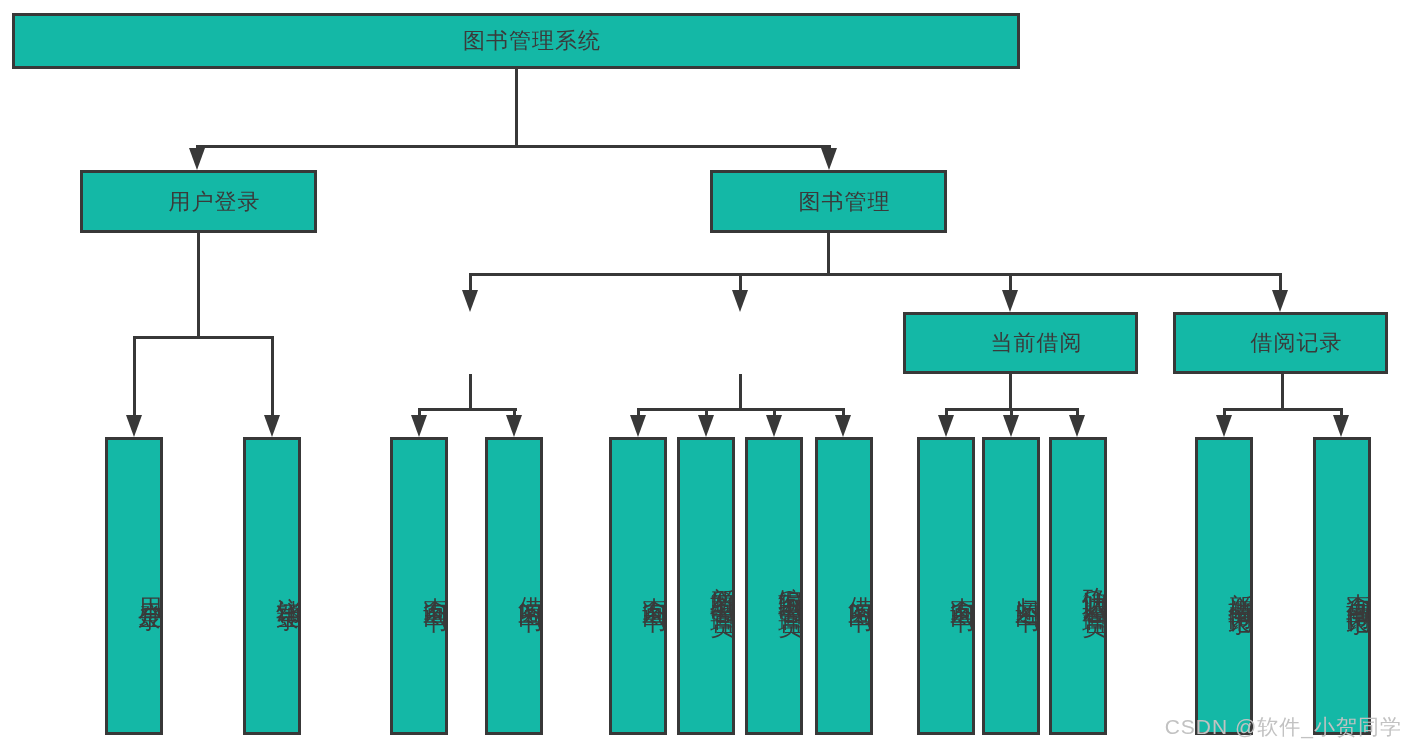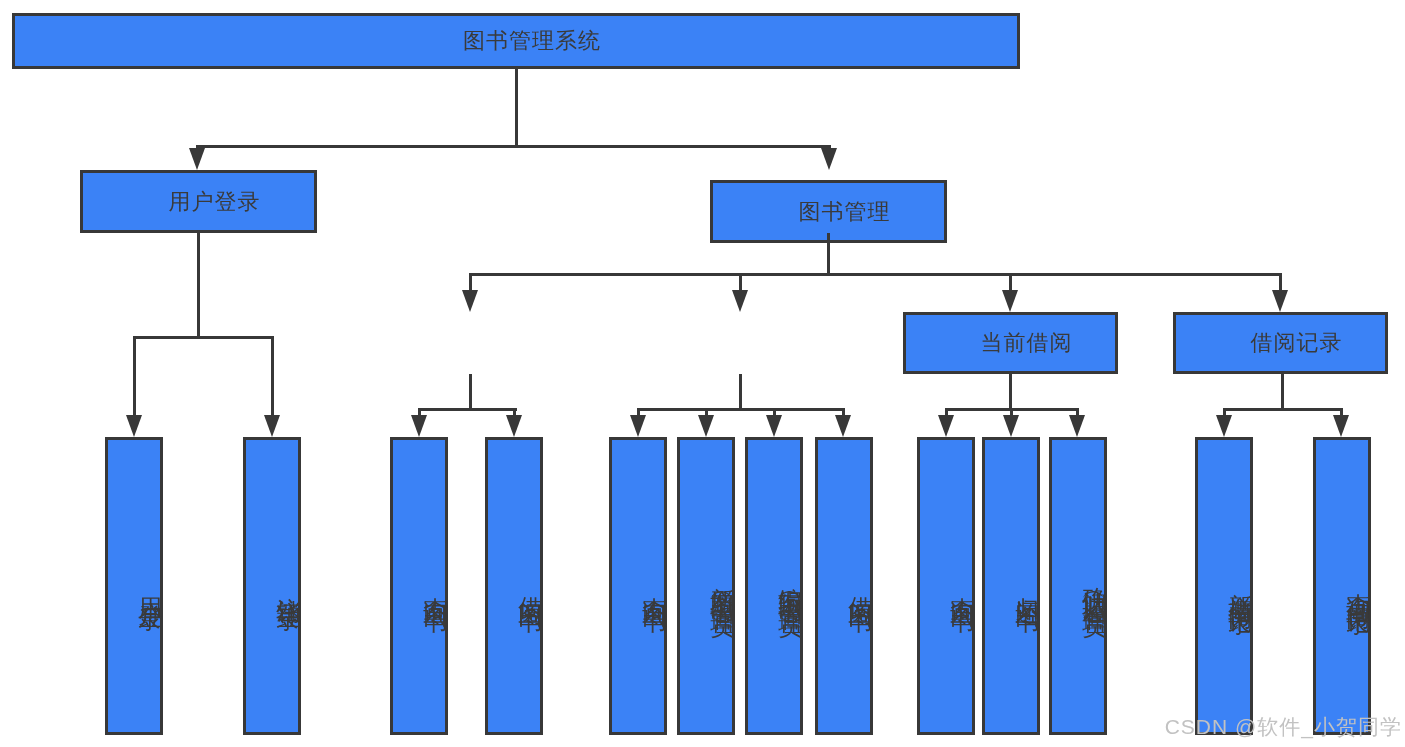--- a/index.html
+++ b/index.html
@@ -11,21 +11,21 @@
   #stage{
     position:relative;
     width:1405px;height:747px;
     background:#ffffff;
     overflow:hidden;
   }
   .box{
     position:absolute;
     box-sizing:border-box;
     border:3px solid var(--line);
-    background:#3b82f6;
+    background:#14b8a6;
     display:flex;
     align-items:center;
     justify-content:center;
     color:var(--text);
     padding-left:32px;
   }
   .hlabel{
     font-size:22px;
     letter-spacing:1px;
     white-space:nowrap;
@@ -68,21 +68,21 @@
   <div class="vline" style="left:515px;top:68px;height:78px;"></div>
   <div class="hline" style="left:196px;top:145px;width:635px;"></div>
   <div class="vline" style="left:196px;top:145px;height:9px;"></div>
   <div class="arrow" style="left:189px;top:148px;"></div>
   <div class="vline" style="left:828px;top:145px;height:9px;"></div>
   <div class="arrow" style="left:821px;top:148px;"></div>
 
   <div class="box" style="left:80px;top:170px;width:237px;height:63px;">
     <span class="hlabel">用户登录</span>
   </div>
-  <div class="box" style="left:710px;top:170px;width:237px;height:63px;margin-top:10px;">
+  <div class="box" style="left:710px;top:170px;width:237px;height:63px;">
     <span class="hlabel">图书管理</span>
   </div>
 
   <div class="vline" style="left:197px;top:233px;height:106px;"></div>
   <div class="hline" style="left:133px;top:336px;width:141px;"></div>
   <div class="vline" style="left:133px;top:336px;height:84px;"></div>
   <div class="arrow" style="left:126px;top:415px;"></div>
   <div class="vline" style="left:271px;top:336px;height:84px;"></div>
   <div class="arrow" style="left:264px;top:415px;"></div>
 
@@ -90,21 +90,21 @@
   <div class="hline" style="left:469px;top:273px;width:813px;"></div>
   <div class="vline" style="left:469px;top:273px;height:20px;"></div>
   <div class="arrow" style="left:462px;top:290px;"></div>
   <div class="vline" style="left:739px;top:273px;height:20px;"></div>
   <div class="arrow" style="left:732px;top:290px;"></div>
   <div class="vline" style="left:1009px;top:273px;height:20px;"></div>
   <div class="arrow" style="left:1002px;top:290px;"></div>
   <div class="vline" style="left:1279px;top:273px;height:20px;"></div>
   <div class="arrow" style="left:1272px;top:290px;"></div>
 
-  <div class="box" style="left:903px;top:312px;width:215px;height:62px;">
+  <div class="box" style="left:903px;top:312px;width:235px;height:62px;">
     <span class="hlabel">当前借阅</span>
   </div>
   <div class="box" style="left:1173px;top:312px;width:215px;height:62px;">
     <span class="hlabel">借阅记录</span>
   </div>
 
   <div class="vline" style="left:469px;top:374px;height:37px;"></div>
   <div class="hline" style="left:418px;top:408px;width:99px;"></div>
   <div class="vline" style="left:418px;top:408px;height:12px;"></div>
   <div class="arrow" style="left:411px;top:415px;"></div>

